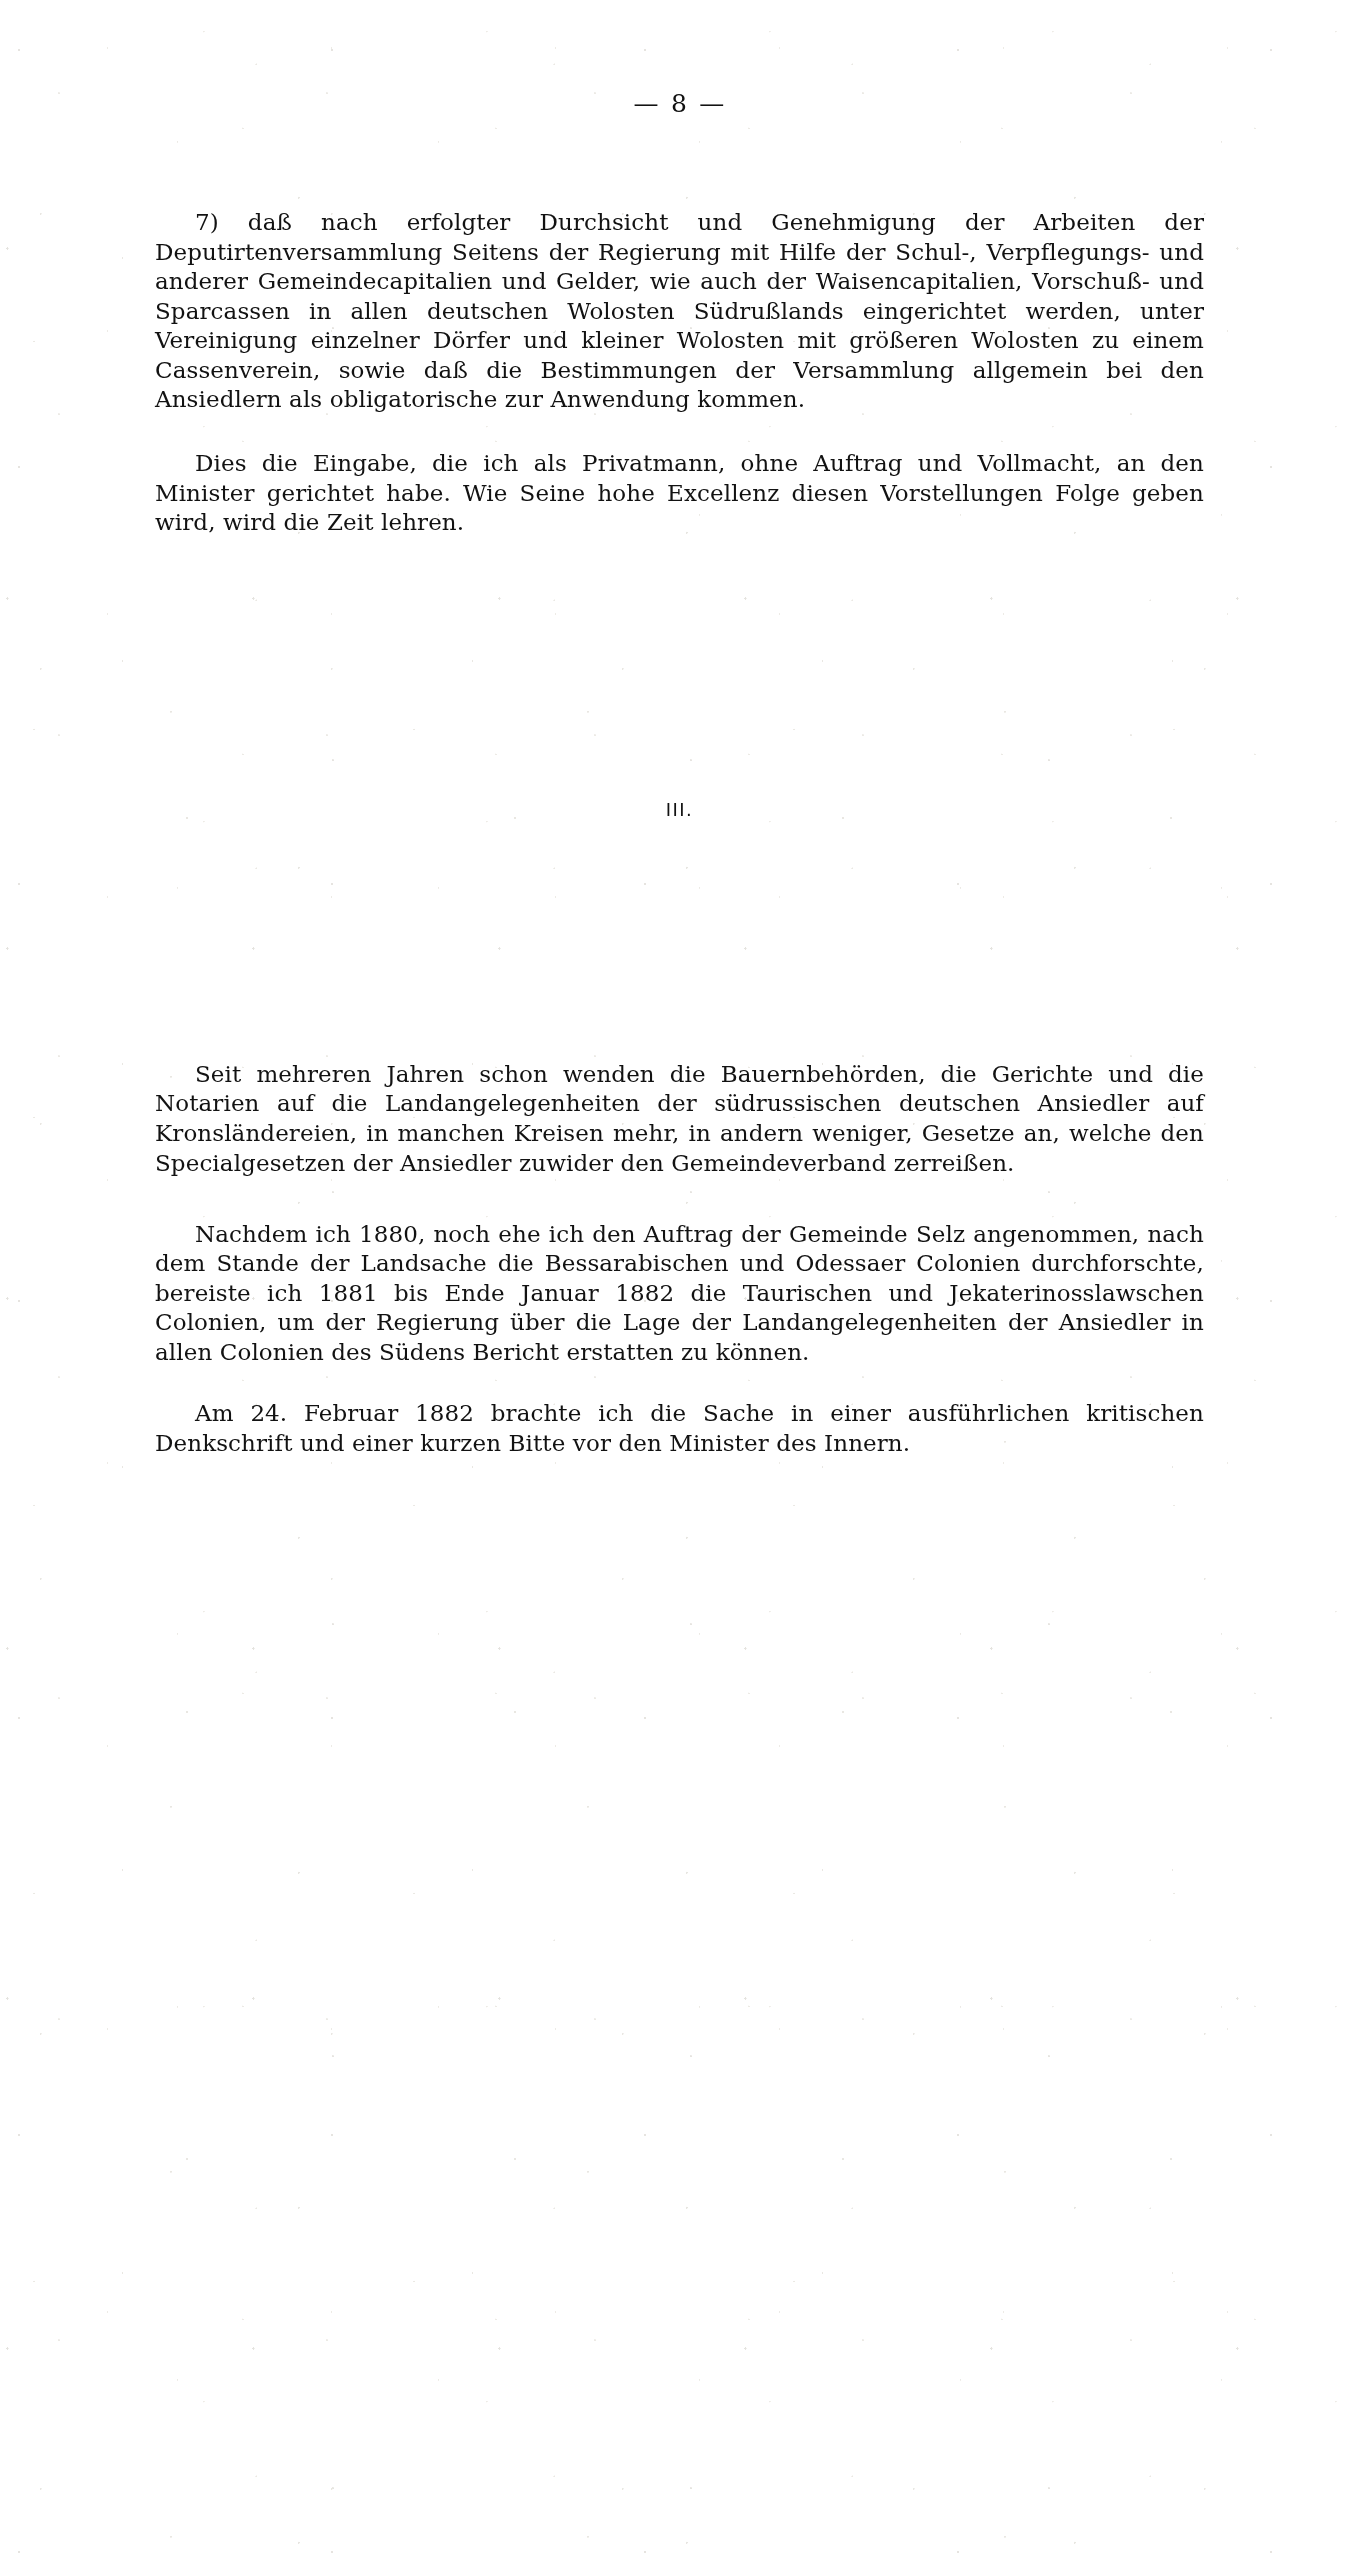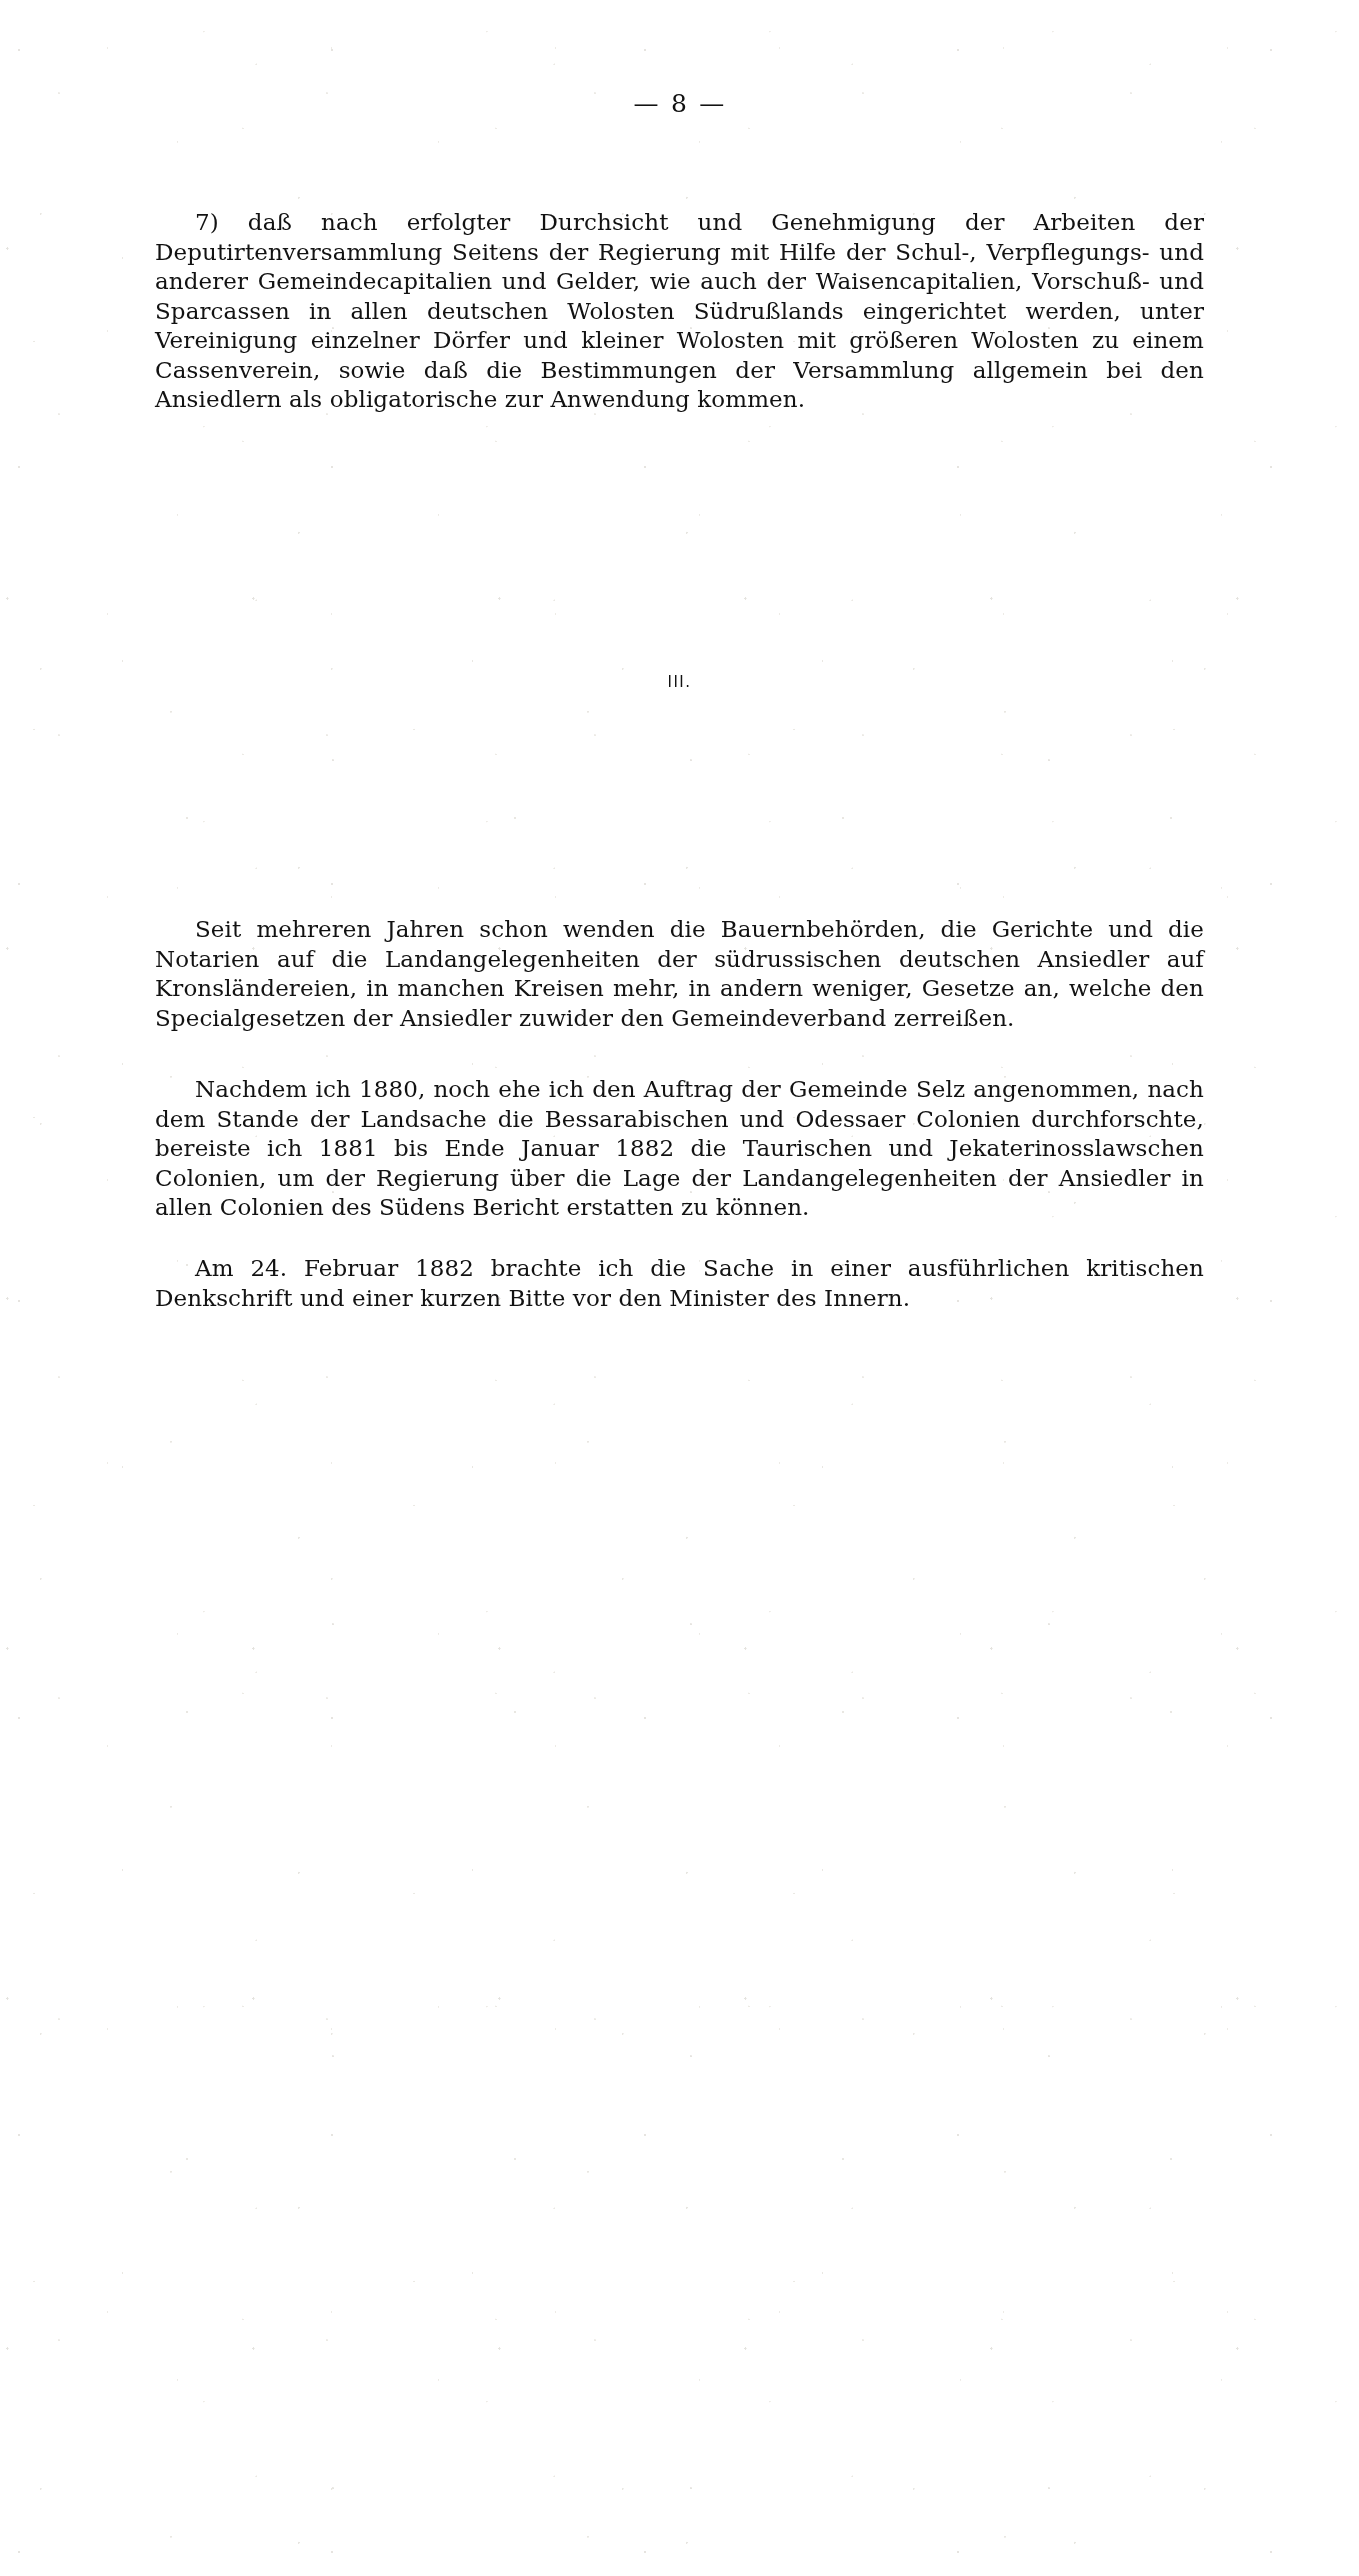--- a/index.html
+++ b/index.html
@@ -71,39 +71,40 @@
     letter-spacing: 0.1px;
     font-family: "DejaVu Serif", "Liberation Serif", serif;
   }
   p.para.indent {
     text-indent: 40px;
   }
   .gap-xl { height: 224px; }
 
   .section-mark {
     text-align: center;
-    font-size: 15px;
+    font-size: 18px;
     letter-spacing: 1.5px;
-    margin: 0;
+    margin: 16px;
     font-family: "DejaVu Sans", "Liberation Sans", sans-serif;
   }
 </style>
 </head>
 <body>
 
 <div class="speckle"></div>
 
 <div class="page-number">— 8 —</div>
 
 <div class="content">
 
   <p class="para indent">7) daß nach erfolgter Durchsicht und Genehmigung der Arbeiten der Deputirtenversammlung Seitens der Regierung mit Hilfe der Schul-, Verpflegungs- und anderer Gemeindecapitalien und Gelder, wie auch der Waisencapitalien, Vorschuß- und Sparcassen in allen deutschen Wolosten Südrußlands eingerichtet werden, unter Vereinigung einzelner Dörfer und kleiner Wolosten mit größeren Wolosten zu einem Cassenverein, sowie daß die Bestimmungen der Versammlung allgemein bei den Ansiedlern als obligatorische zur Anwendung kommen.</p>
 
   <div style="height:13.4px"></div>
 
+  <p class="para indent">Dies die Eingabe, die ich als Privatmann, ohne Auftrag und Vollmacht, an den Minister gerichtet habe. Wie Seine hohe Excellenz diesen Vorstellungen Folge geben wird, wird die Zeit lehren.</p>
 
   <div class="gap-xl"></div>
 
   <p class="section-mark">III.</p>
 
   <div class="gap-xl"></div>
 
   <p class="para indent">Seit mehreren Jahren schon wenden die Bauernbehörden, die Gerichte und die Notarien auf die Landangelegenheiten der südrussischen deutschen Ansiedler auf Kronsländereien, in manchen Kreisen mehr, in andern weniger, Gesetze an, welche den Specialgesetzen der Ansiedler zuwider den Gemeindeverband zerreißen.</p>
 
   <div style="height:10.4px"></div>

